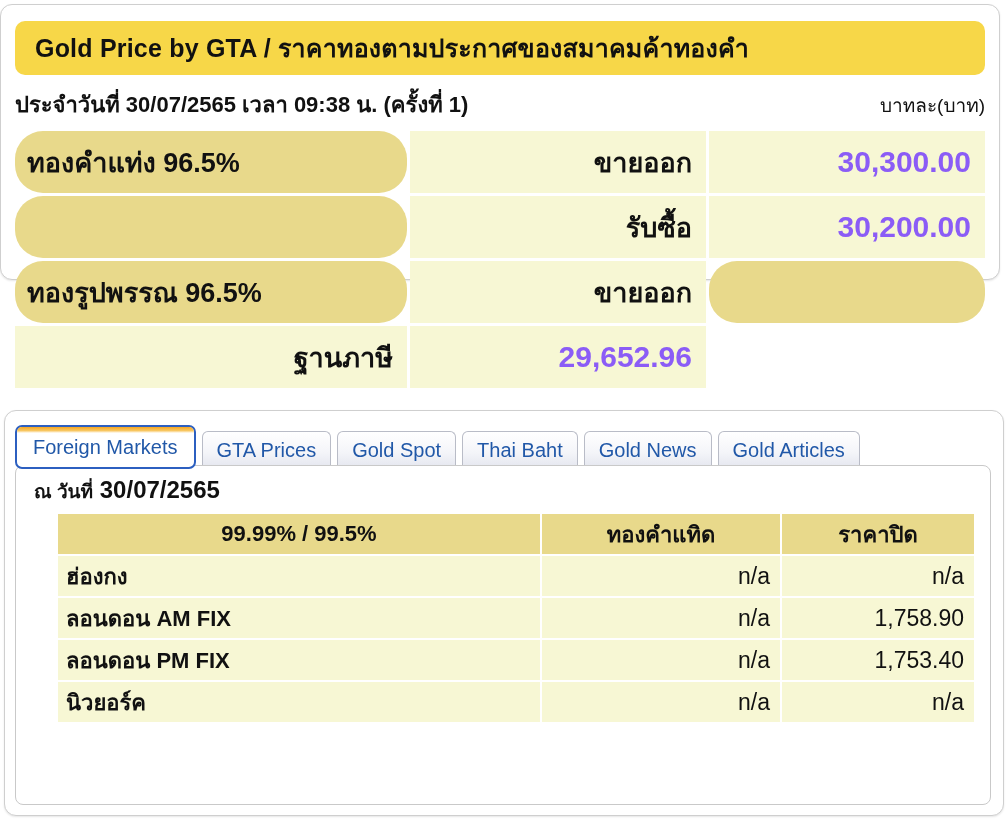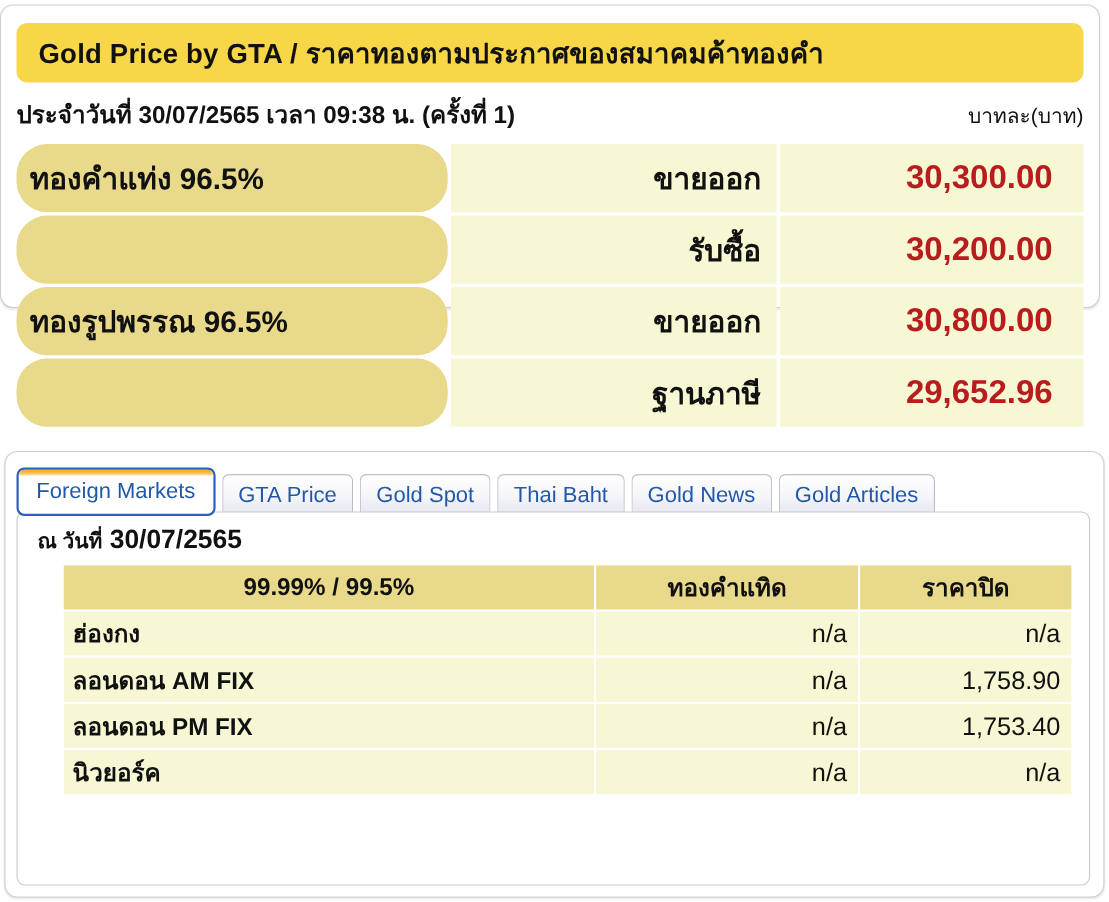--- a/index.html
+++ b/index.html
@@ -89,24 +89,24 @@
     background: #f7f7d4;
     justify-content: flex-end;
     padding-right: 14px;
     font-size: 27px;
     font-weight: bold;
     color: #111;
   }
   .cell.value {
     background: #f7f7d4;
     justify-content: flex-end;
-    padding-right: 28px;
+    padding-right: 14px;
     font-size: 30px;
     font-weight: bold;
-    color: #b91c1c;
+    color: #8b5cf6;
   }
 
   
   #fx-panel {
     position: absolute;
     left: 4px;
     top: 410px;
     width: 1000px;
     height: 406px;
   }
@@ -251,37 +251,36 @@
     <div class="cell label">ทองคำแท่ง 96.5%</div>
     <div class="cell kind">ขายออก</div>
     <div class="cell value">30,300.00</div>
 
     <div class="cell label"></div>
     <div class="cell kind">รับซื้อ</div>
     <div class="cell value">30,200.00</div>
 
     <div class="cell label">ทองรูปพรรณ 96.5%</div>
     <div class="cell kind">ขายออก</div>
-    <div class="cell value">30,800.00</div>
 
     <div class="cell label"></div>
     <div class="cell kind">ฐานภาษี</div>
     <div class="cell value">29,652.96</div>
 
   </div>
 </div>
 
 <div class="panel" id="fx-panel">
 
   <div class="tabstrip">
     <div class="tab active">
       <span>Foreign Markets</span>
     </div>
     <div class="tab">
-      <span>GTA Price</span>
+      <span>GTA Prices</span>
     </div>
     <div class="tab">
       <span>Gold Spot</span>
     </div>
     <div class="tab">
       <span>Thai Baht</span>
     </div>
     <div class="tab">
       <span>Gold News</span>
     </div>

